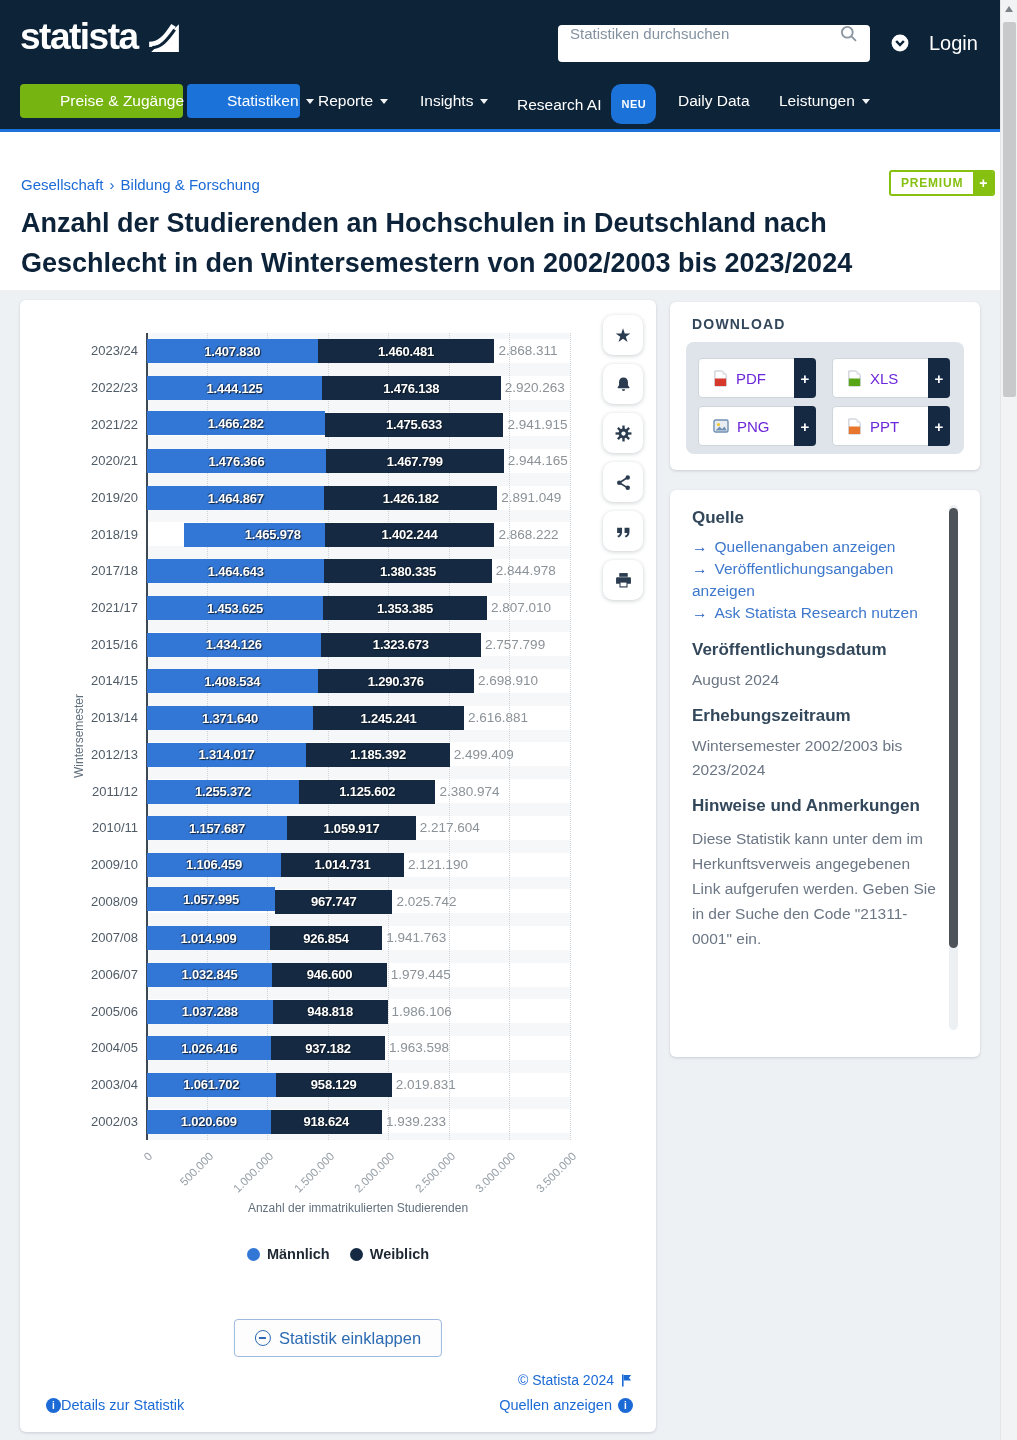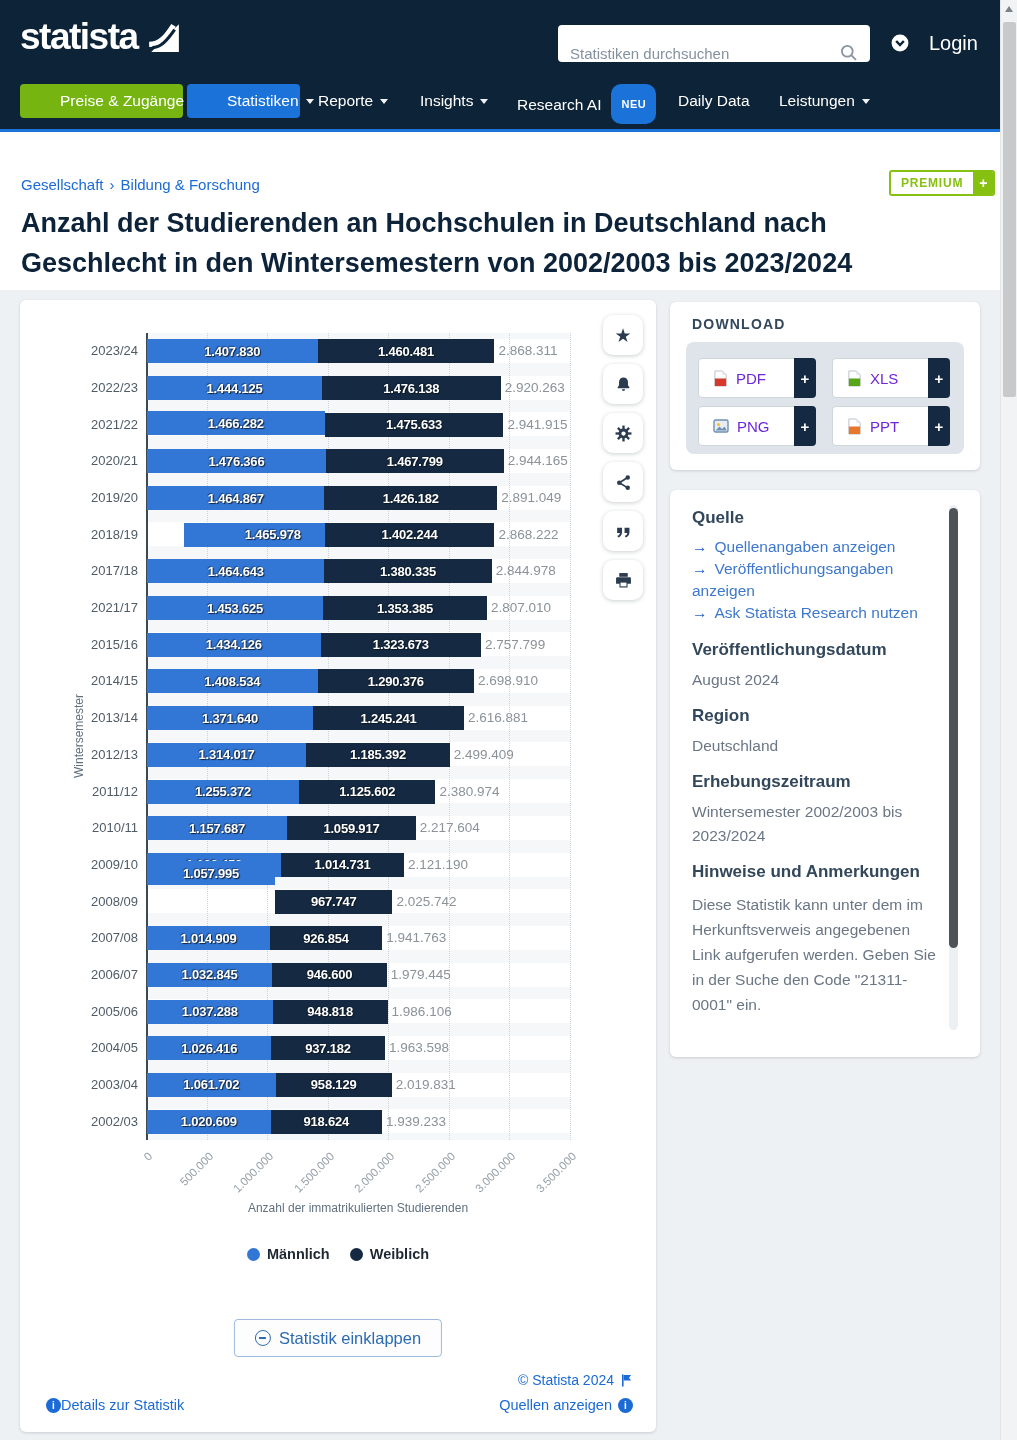--- a/index.html
+++ b/index.html
@@ -3,21 +3,21 @@
 <meta charset="utf-8">
 <style>
   * { margin:0; padding:0; box-sizing:border-box; }
   body { font-family:"Liberation Sans", sans-serif; background:#fff; }
   .page { position:relative; width:1017px; height:1440px; overflow:hidden; background:#fff; }
 
   
   .header { position:absolute; left:0; top:0; width:1017px; height:132px; background:#0d2338; border-bottom:3px solid #1b72d8; z-index:5; }
   .logo { position:absolute; left:20px; top:16px; display:flex; align-items:center; gap:9px; }
   .logo-text { color:#fff; font-size:37px; font-weight:700; letter-spacing:-1.5px; }
-  .search-box { position:absolute; left:558px; top:25px; width:312px; height:37px; background:#fff; border-radius:4px; display:flex; align-items:flex-end; padding:0 12px; }
+  .search-box { position:absolute; left:558px; top:25px; width:312px; height:37px; background:#fff; border-radius:4px; display:flex; align-items:flex-start; padding:0 12px; }
   .search-box input { flex:1; border:none; outline:none; font-size:15px; color:#333; font-family:"Liberation Sans",sans-serif; background:transparent; }
   .search-box input::placeholder { color:#8492a0; }
   .globe { position:absolute; left:891px; top:34px; width:18px; height:18px; }
   .login { position:absolute; left:929px; top:32px; color:#fff; font-size:20px; cursor:pointer; }
   .nav-btn, .nav-link { position:absolute; top:84px; height:34px; line-height:34px; color:#fff; font-size:15.5px; cursor:pointer; white-space:nowrap; }
   .nav-btn { border-radius:4px; text-align:center;padding-left:40px; }
   .nav-btn.green { left:20px; width:163px; background:#76b411; }
   .nav-btn.blue  { left:187px; width:113px; background:#1b72d8; }
   .caret { display:inline-block; width:0; height:0; border-left:4.5px solid transparent; border-right:4.5px solid transparent; border-top:5px solid #fff; margin-left:7px; vertical-align:middle; opacity:.95; }
   .neu { display:inline-block; background:#1b72d8; color:#fff; font-size:11px; font-weight:700; letter-spacing:.5px; border-radius:10px; padding:3px 10px; margin-left:10px; vertical-align:2px; }
@@ -253,21 +253,21 @@
           <span>1.059.917</span>
         </div>
         <div class="total" style="left: 273.647px; top: 483.205px;">2.217.604</div>
         <div class="bar m" style="left: 1px; top: 519.886px; width: 134.04px;">
           <span>1.106.459</span>
         </div>
         <div class="bar f" style="left: 135.04px; top: 519.886px; width: 122.927px;">
           <span>1.014.731</span>
         </div>
         <div class="total" style="left: 261.967px; top: 519.886px;">2.121.190</div>
-        <div class="bar m" style="left: 1px; top: 528px; width: 128.169px;">
+        <div class="bar m" style="left: 1px; top: 554px; width: 128.169px;">
           <span>1.057.995</span>
         </div>
         <div class="bar f" style="left: 129.169px; top: 556.568px; width: 117.236px;">
           <span>967.747</span>
         </div>
         <div class="total" style="left: 250.404px; top: 556.568px;">2.025.742</div>
         <div class="bar m" style="left: 1px; top: 593.25px; width: 122.949px;">
           <span>1.014.909</span>
         </div>
         <div class="bar f" style="left: 123.949px; top: 593.25px; width: 112.282px;">
@@ -470,24 +470,20 @@
       <div class="src-links">
         <div class="src-link"><span class="arr">→</span><span>Quellenangaben anzeigen</span></div>
         <div class="src-link"><span class="arr">→</span><span>Veröffentlichungsangaben anzeigen</span></div>
         <div class="src-link"><span class="arr">→</span><span>Ask Statista Research nutzen</span></div>
       </div>
       <div class="src-sec">
         <div class="src-h">Veröffentlichungsdatum</div>
         <div class="src-val">August 2024</div>
       </div>
       <div class="src-sec">
-        <div class="src-h">Region</div>
-        <div class="src-val">Deutschland</div>
-      </div>
-      <div class="src-sec">
         <div class="src-h">Erhebungszeitraum</div>
         <div class="src-val">Wintersemester 2002/2003 bis 2023/2024</div>
       </div>
       <div class="src-sec">
         <div class="src-h">Hinweise und Anmerkungen</div>
         <div class="src-notes">Diese Statistik kann unter dem im Herkunftsverweis angegebenen Link aufgerufen werden. Geben Sie in der Suche den Code "21311-0001" ein.</div>
       </div>
     </div>
     <div class="src-scroll-track">
       <div class="src-scroll-thumb"></div>

